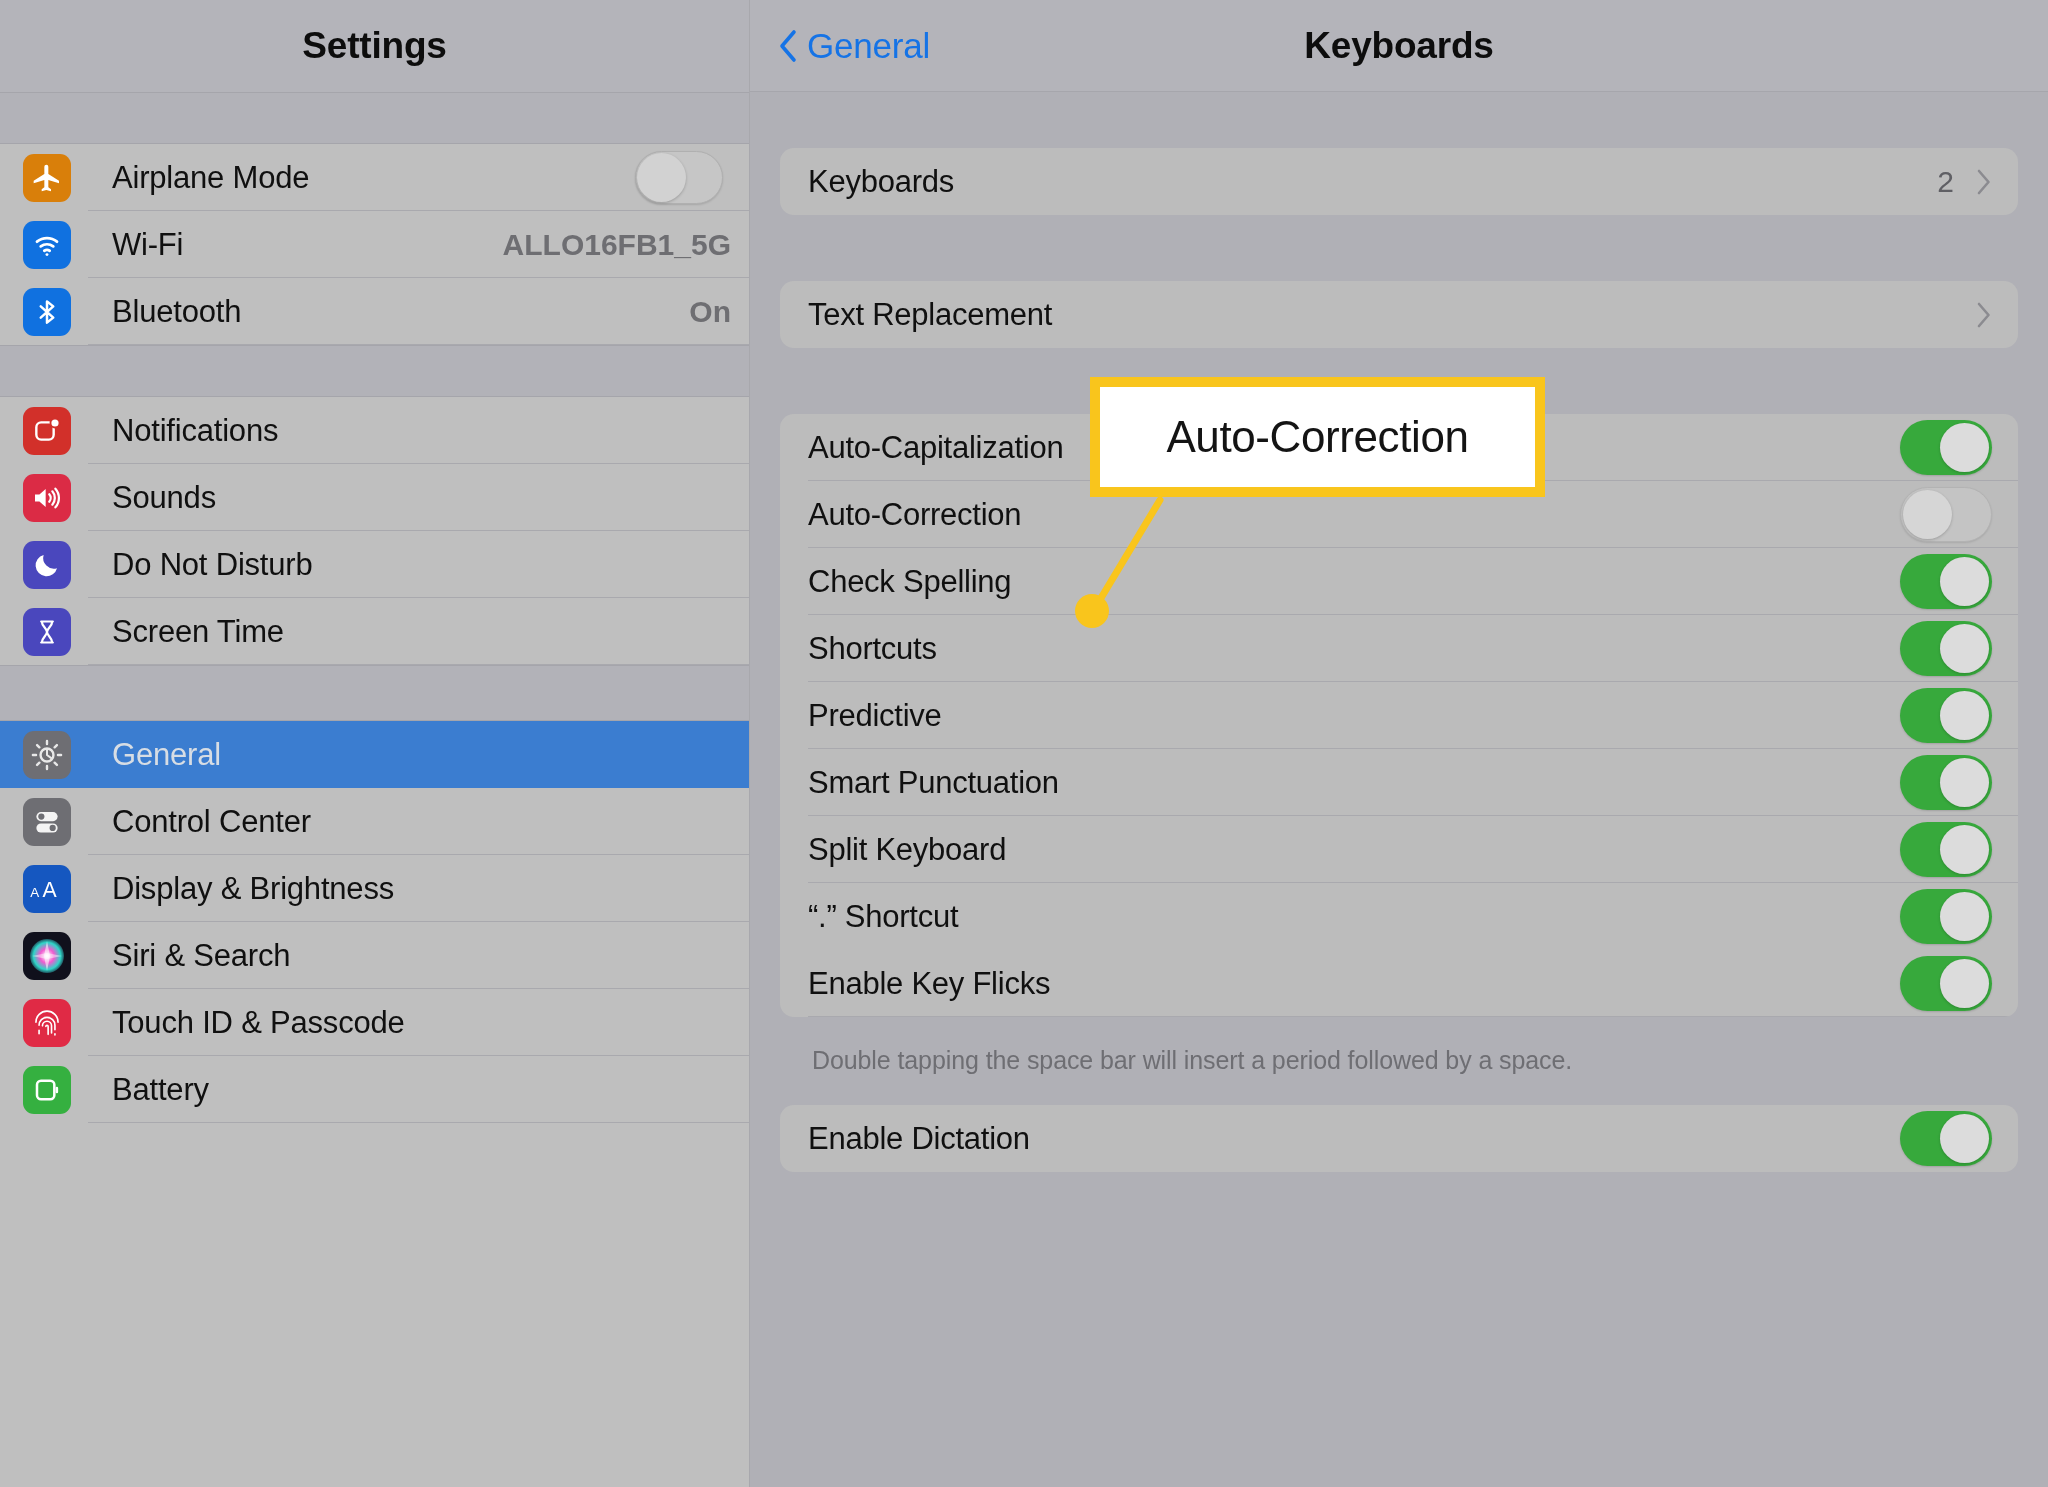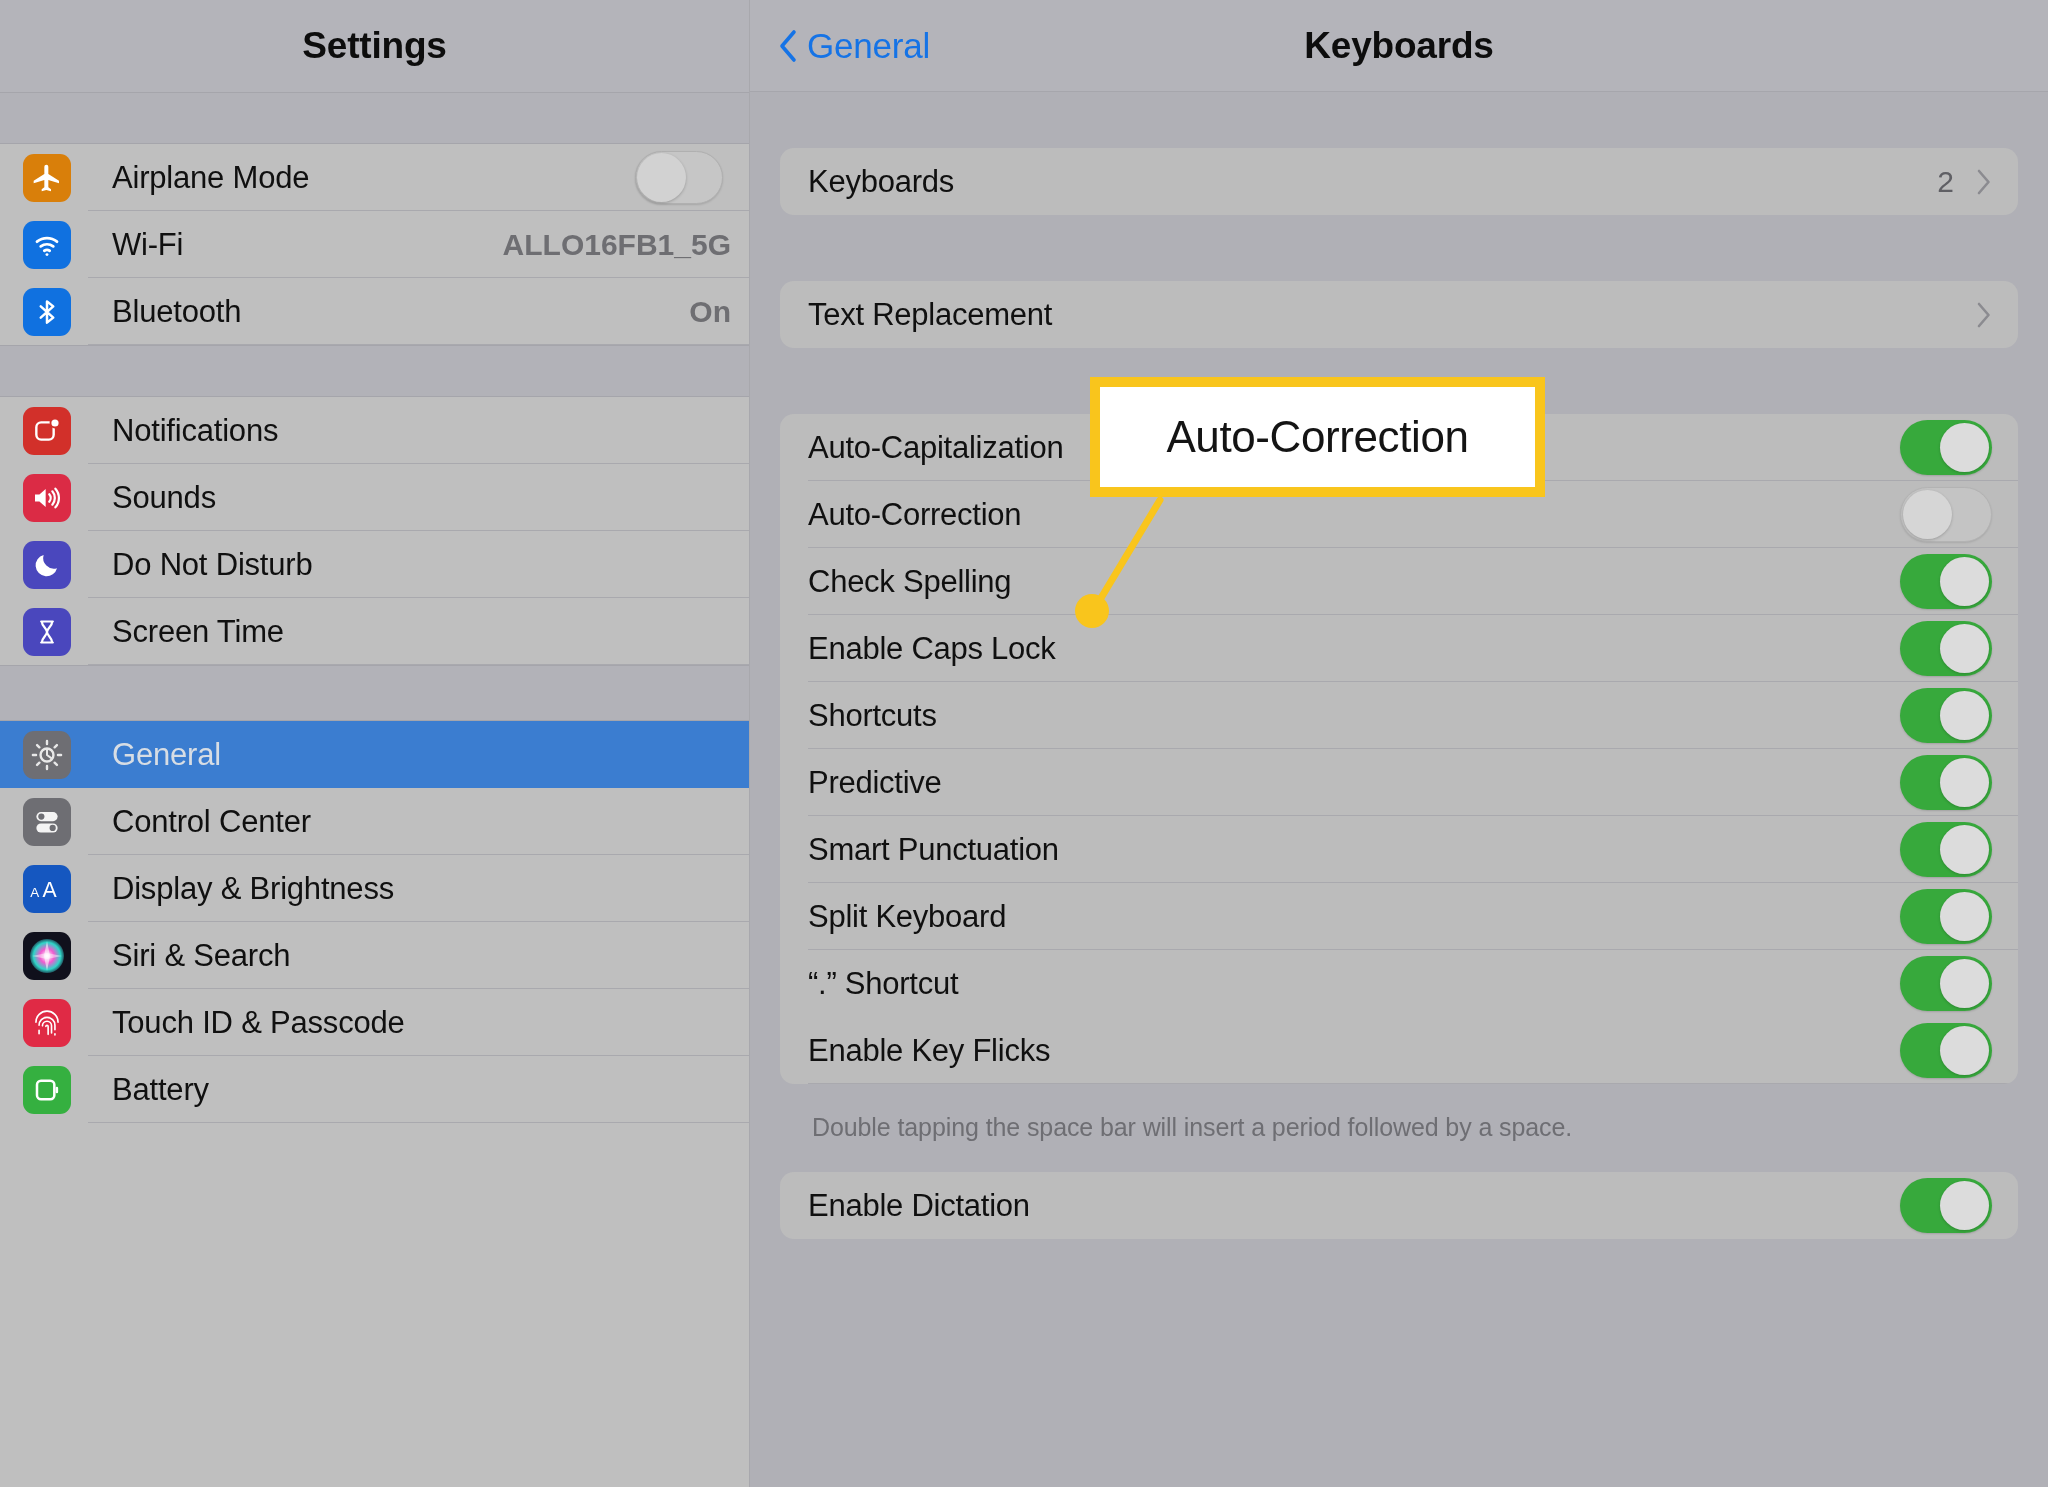--- a/index.html
+++ b/index.html
@@ -522,29 +522,20 @@
         <div class="row">
           <span class="row-label">Check Spelling</span>
           <span class="row-right">
             <span class="tgl on">
                 <span class="tk"></span>
               </span>
           </span>
           <span class="rsep"></span>
         </div>
 
-        <div class="row">
-          <span class="row-label">Enable Caps Lock</span>
-          <span class="row-right">
-            <span class="tgl on">
-                <span class="tk"></span>
-              </span>
-          </span>
-          <span class="rsep"></span>
-        </div>
 
         <div class="row">
           <span class="row-label">Shortcuts</span>
           <span class="row-right">
             <span class="tgl on">
                 <span class="tk"></span>
               </span>
           </span>
           <span class="rsep"></span>
         </div>

